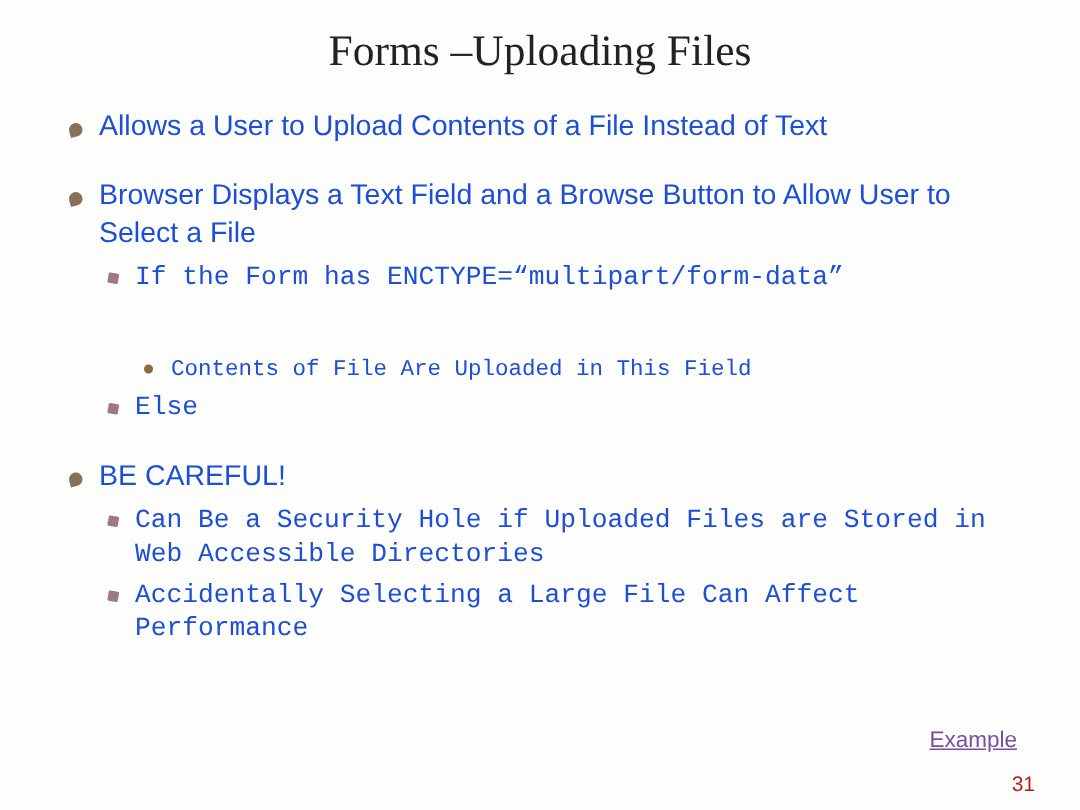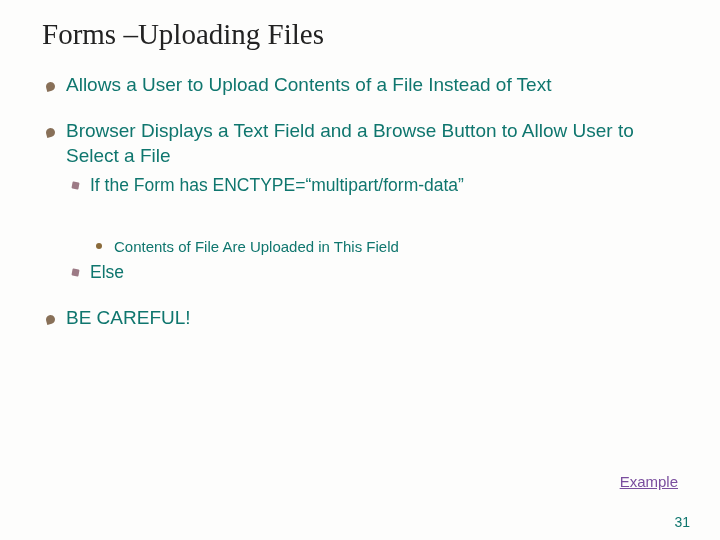--- a/index.html
+++ b/index.html
@@ -13,53 +13,55 @@
     position: relative;
     overflow: hidden;
   }
   .slide {
     padding: 18px 42px 10px 42px;
   }
   .title {
     font-family: Georgia, 'Times New Roman', serif;
     font-size: 29px;
     font-weight: 400;
+    text-align: center;
     margin: 0 0 22px 0;
     color: #222;
   }
   ul { margin: 0; padding: 0; list-style: none; }
   li { position: relative; }
 
   
   .l1 > li {
     padding-left: 24px;
     margin-bottom: 4px;
     font-size: 19px;
     line-height: 1.28;
-    color: #0f766e;
+    color: #1d4ed8;
   }
   .l1 > li::before {
     content: "";
     position: absolute;
     left: 4px;
     top: 9px;
     width: 9px; height: 9px;
     background: #887058;
     border-radius: 50% 50% 50% 0;
     transform: rotate(-15deg);
   }
   .l1 > li.gap { margin-top: 22px; }
 
   
   .l2 { margin-top: 6px; }
   .l2 > li {
     padding-left: 24px;
     margin-bottom: 4px;
     font-size: 17.5px;
     line-height: 1.3;
+    font-family: Liberation Mono, monospace;
   }
   .l2 > li::before {
     content: "";
     position: absolute;
     left: 6px;
     top: 8px;
     width: 7px; height: 7px;
     background: #9c7a85;
     border-radius: 1px;
     transform: rotate(10deg);
@@ -80,31 +82,31 @@
     left: 6px;
     top: 6px;
     width: 6px; height: 6px;
     background: #8a6a3a;
     border-radius: 50%;
   }
 
   .example {
     position: absolute;
     right: 42px;
-    bottom: 50px;
+    bottom: 38px;
     font-size: 15px;
     color: #7a4e9e;
     text-decoration: underline;
   }
   .pagenum {
     position: absolute;
     right: 30px;
     bottom: 10px;
     font-size: 14px;
-    color: #0f766e;
+    color: #b91c1c;
   }
 </style>
 </head>
 <body>
 
 <div class="slide">
   <h1 class="title">Forms –Uploading Files</h1>
 
   <ul class="l1">
     <li><span>Allows a User to Upload Contents of a File Instead of Text</span></li>
@@ -119,18 +121,22 @@
           </ul>
         </li>
         <li>
           <span>Else</span>
         </li>
       </ul>
     </li>
 
     <li class="gap">
       <span>BE CAREFUL!</span>
+      <ul class="l2">
+        <li><span>Can Be a Security Hole if Uploaded Files are Stored in Web Accessible Directories</span></li>
+        <li><span>Accidentally Selecting a Large File Can Affect Performance</span></li>
+      </ul>
     </li>
   </ul>
 </div>
 
 <a class="example">Example</a>
 <div class="pagenum">31</div>
 
 </body></html>

